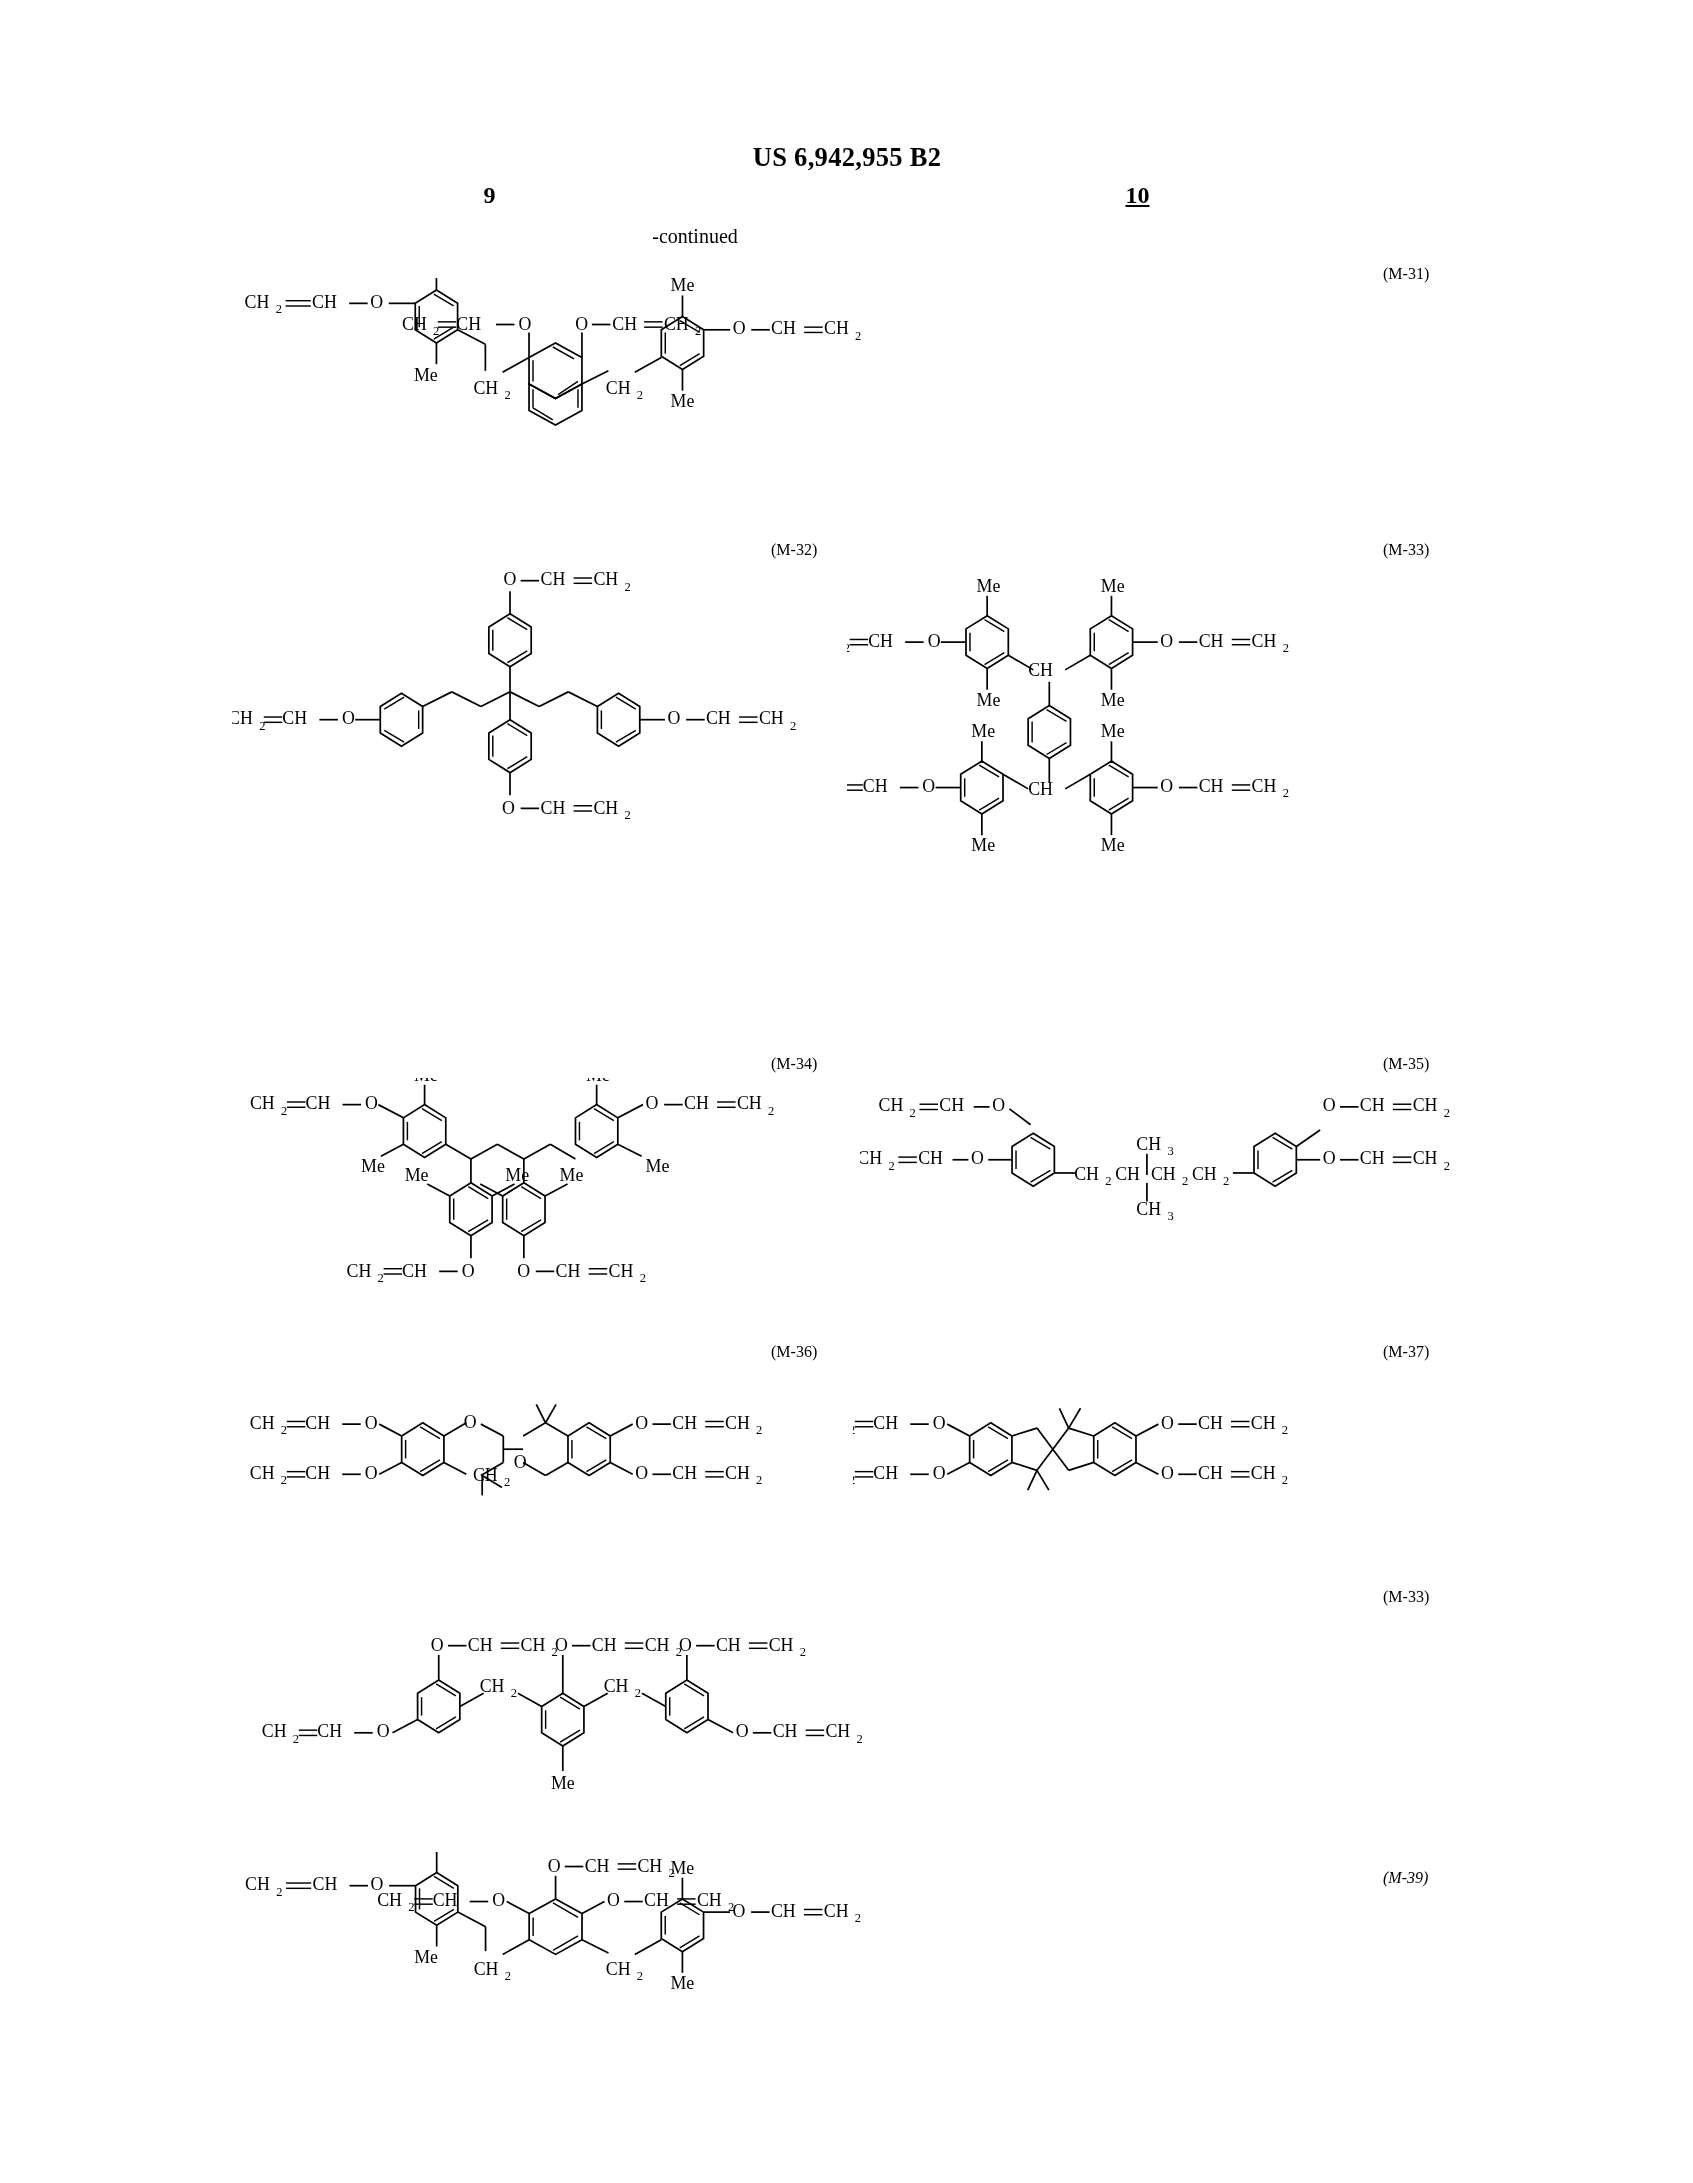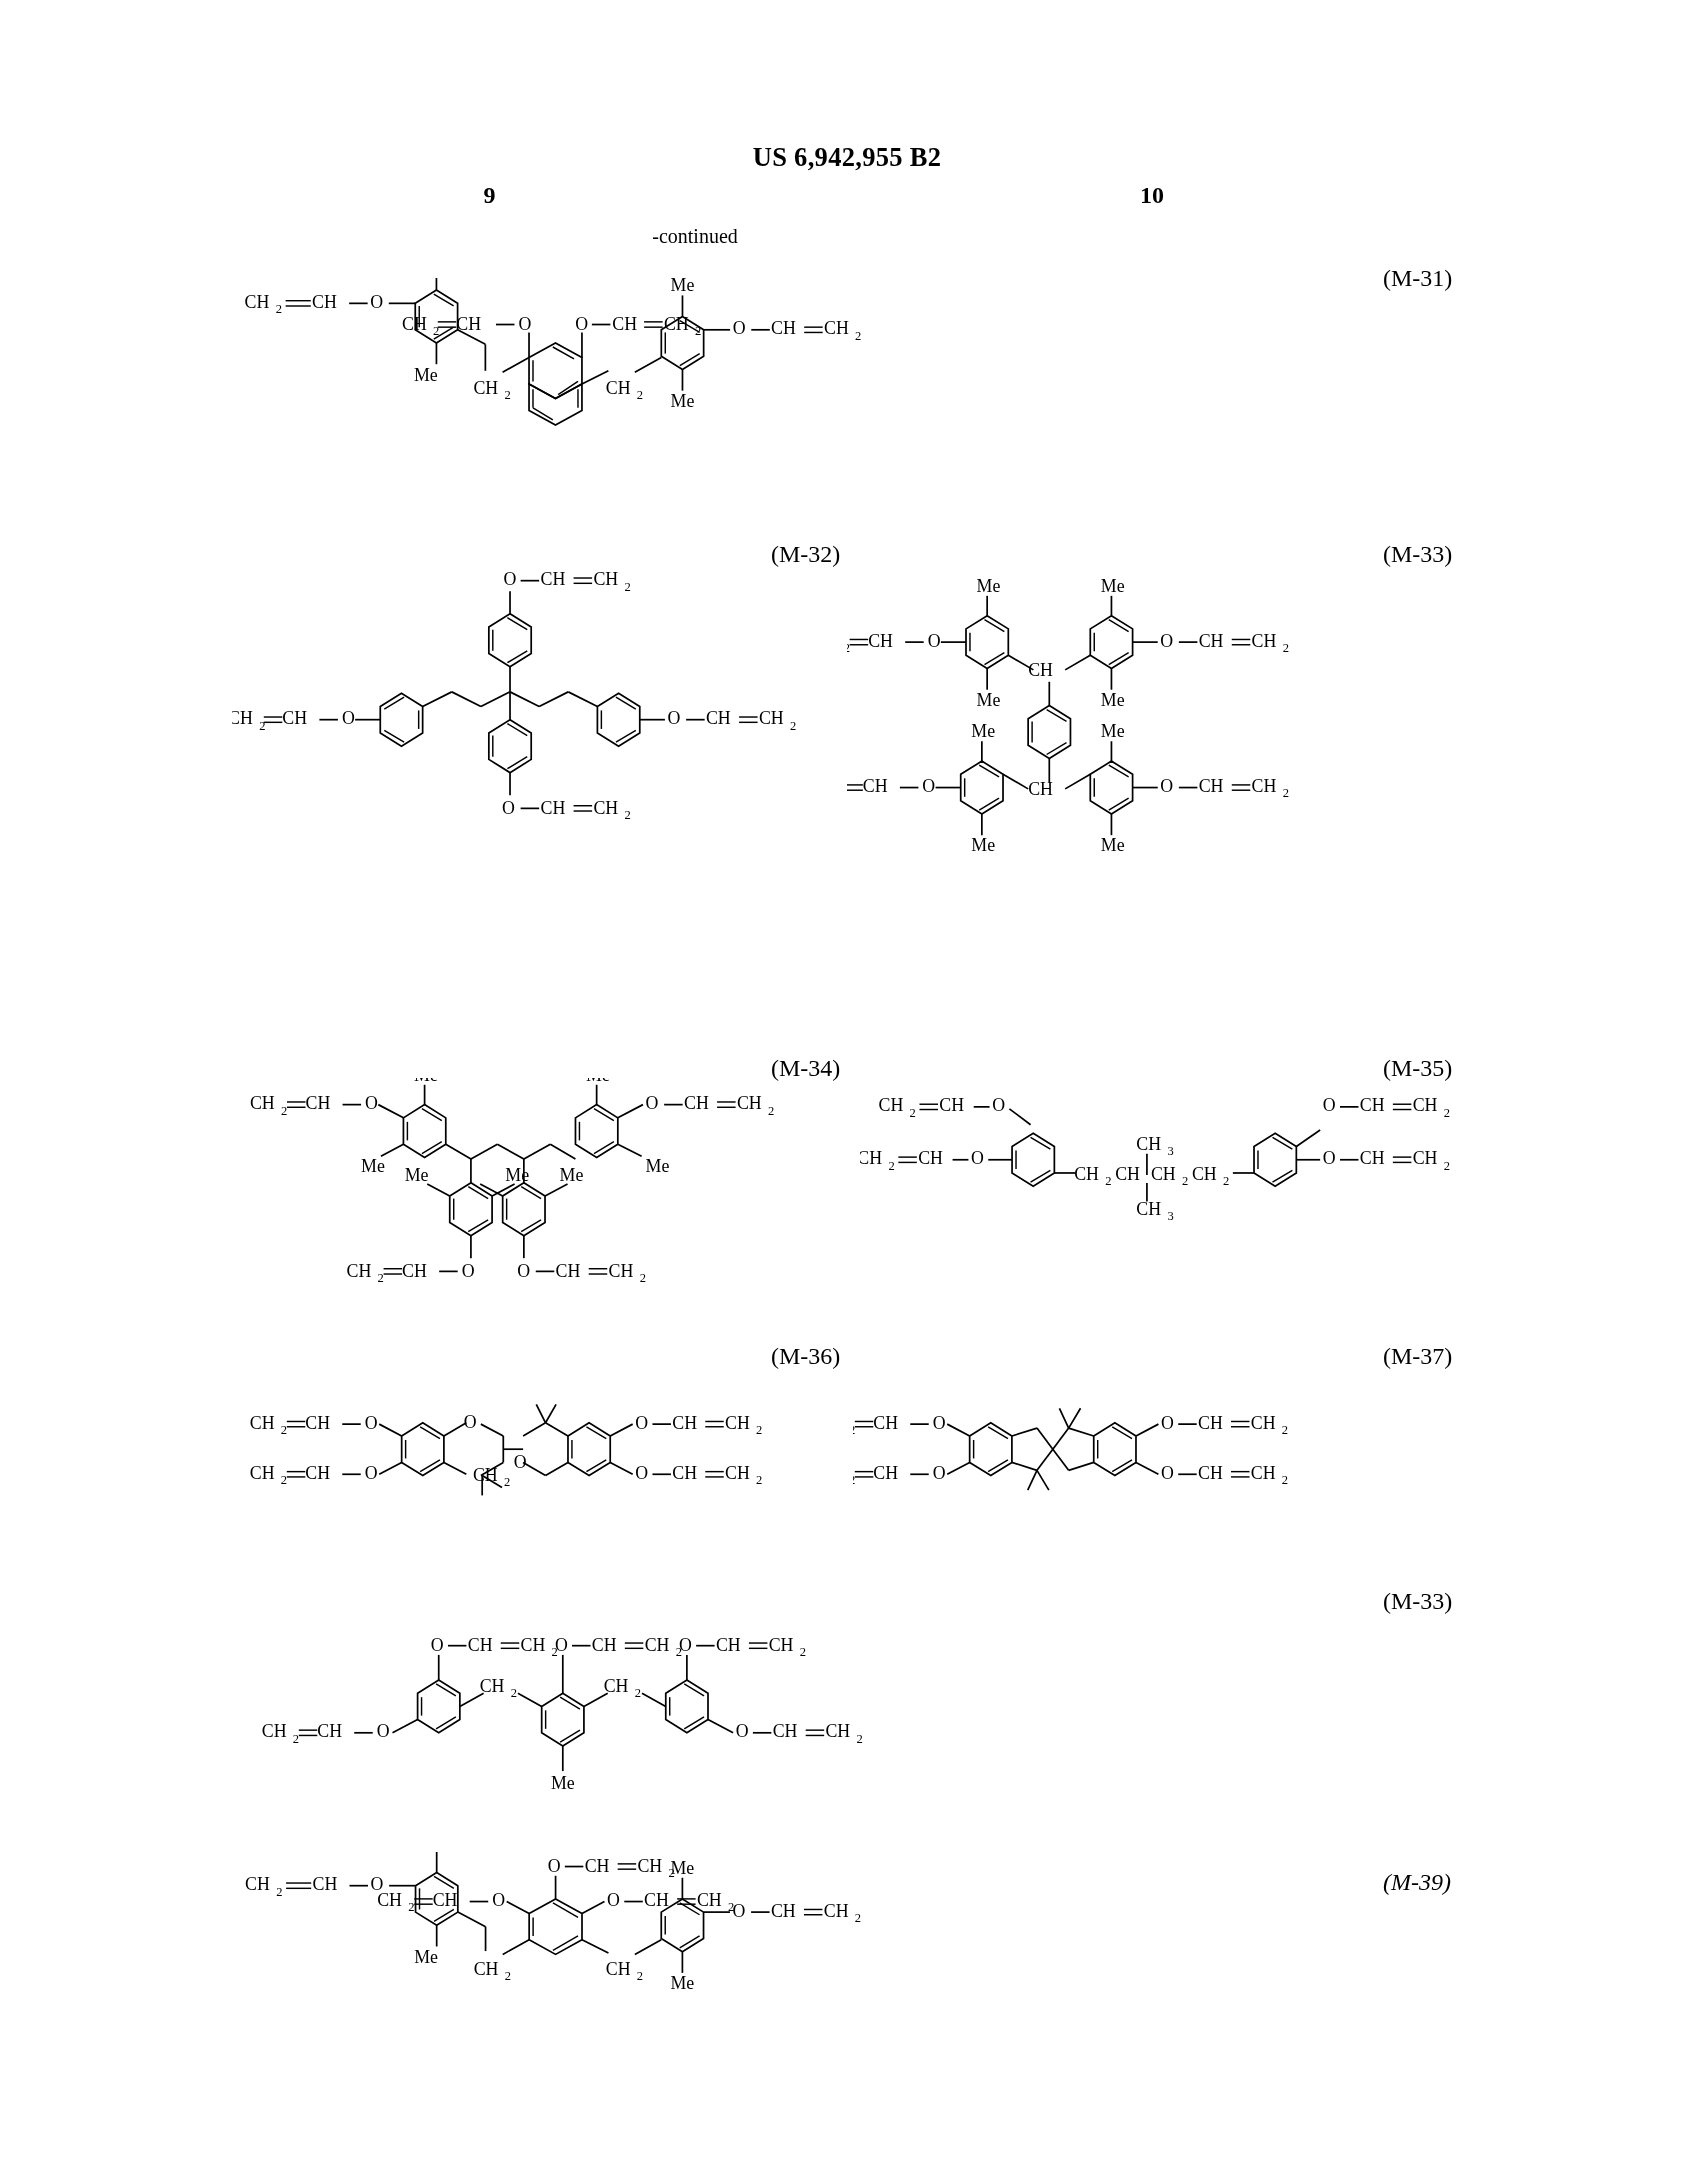--- a/index.html
+++ b/index.html
@@ -37,35 +37,36 @@
     width: 53px;
     text-align: center;
     font-size: 24px;
     font-weight: bold;
   }
   .col-num-right {
     position: absolute;
     top: 182px;
     left: 1111px;
     width: 53px;
-    text-align: right;
+    text-align: center;
     font-size: 24px;
     font-weight: bold;
+    text-decoration: underline;
   }
   .continued {
     position: absolute;
     top: 225px;
     left: 16px;
     width: 1358px;
     text-align: center;
     font-size: 20px;
   }
   .cmp-label {
     position: absolute;
-    font-size: 24px;
+    font-size: 16px;
     font-family: "Liberation Serif", serif;
     white-space: nowrap;
     text-align: center;
   }
   .struct {
     position: absolute;
   }
   .struct svg {
     display: block;
   }

